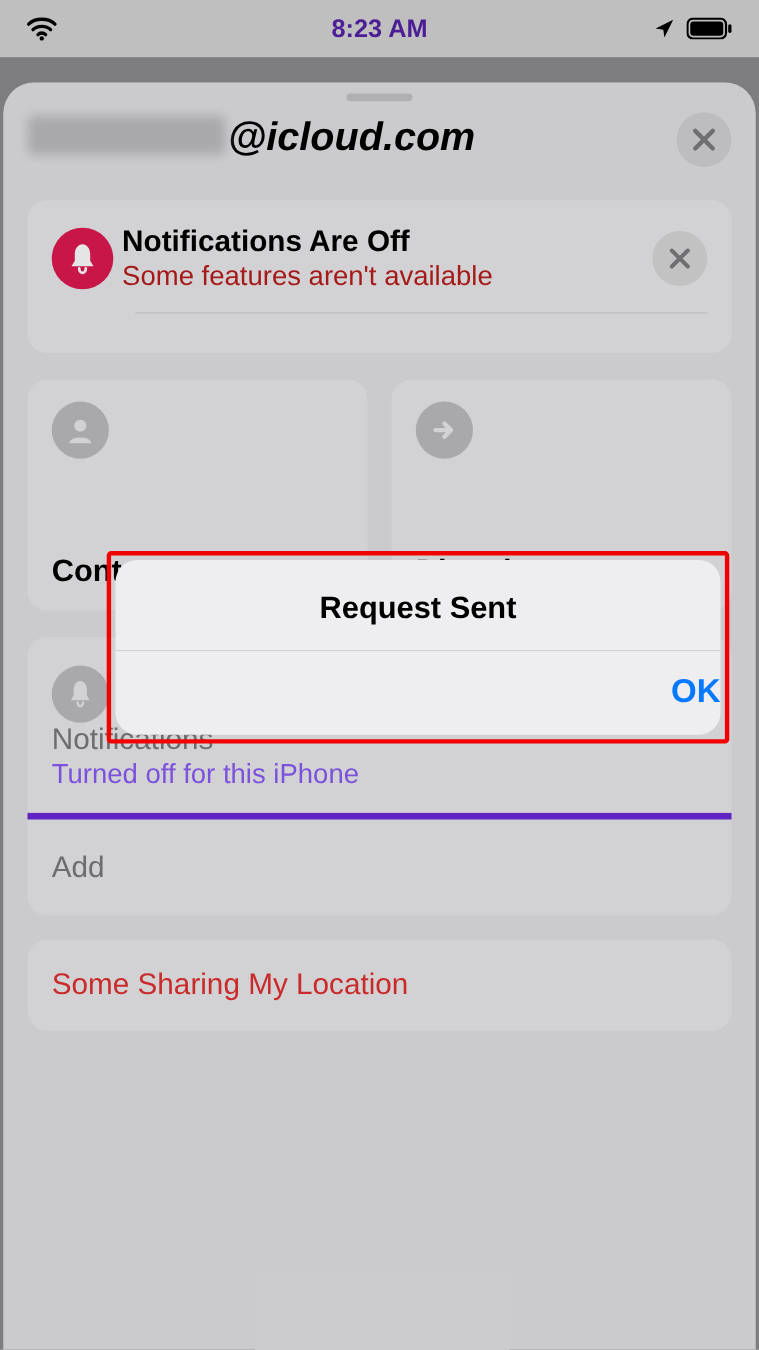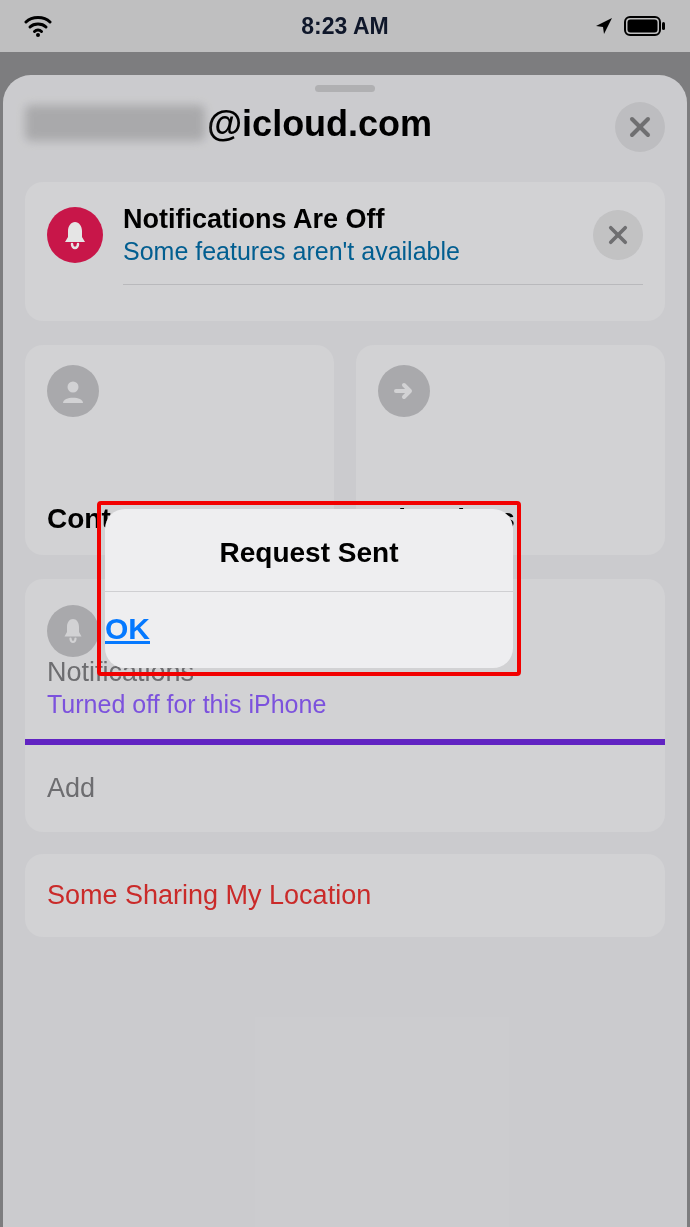--- a/index.html
+++ b/index.html
@@ -11,21 +11,21 @@
     position: relative;
   }
 
   
   .statusbar {
     height: 52px;
     display: flex;
     align-items: center;
     justify-content: space-between;
     padding: 0 24px;
-    color: #0f172a;
+    color: #4c1d95;
     background: #bfbfc0;
   }
   .status-left, .status-right { display:flex; align-items:center; gap:10px; width:150px;}
   .status-left { justify-content:flex-start;}
   .status-right { justify-content:flex-end;}
   .status-center { font-size: 23px; font-weight:600; }
   .wifi-icon svg, .loc-icon svg, .bat-icon svg { display:block; }
 
   
   .sheet {
@@ -39,20 +39,21 @@
   .grabber {
     width: 60px; height: 7px;
     background: #c4c4c7;
     border-radius: 4px;
     margin: 10px auto 8px;
   }
 
   .header-row {
     display:flex; align-items:flex-start; justify-content: space-between;
     margin-top: 4px;
+    font-style: italic;
   }
   .title-block { flex: 1; }
   .title-line {
     font-size: 36px; font-weight: 700; color:#000;
     display:flex; align-items: baseline;
   }
   .blurred-name {
     display:inline-block;
     width: 180px; height: 36px;
     background: #bdbdbf;
@@ -76,31 +77,31 @@
   .card {
     background: #eaeaec;
     border-radius: 18px;
   }
 
   .notif-card {
     margin-top: 30px;
     padding: 22px 22px 22px 22px;
   }
   .notif-top {
-    display:flex; align-items:center; gap: 20px; justify-content: flex-end;
+    display:flex; align-items:center; gap: 8px; justify-content: flex-end;
   }
   .bell-circle {
     width: 56px; height:56px; border-radius: 28px;
     background:#df1952;
     display:flex; align-items:center; justify-content:center;
     flex-shrink:0;
   }
   .notif-text { flex:1; }
   .notif-title { font-size: 27px; font-weight:600; color:#000;}
-  .notif-sub { font-size: 25px; color:#0369a1; margin-top:2px;}
+  .notif-sub { font-size: 25px; color:#b91c1c; margin-top:2px;}
   .notif-close {
     width: 50px; height:50px; border-radius:25px;
     background:#d8d8da;
     display:flex; align-items:center; justify-content:center;
     flex-shrink:0;
   }
   .notif-divider {
     height:1px; background:#cfcfd2; margin: 18px 0 14px 76px;
   }
   .settings-link {
@@ -155,44 +156,43 @@
     position:absolute; inset:0;
     background: rgba(0,0,0,0.10);
     border-top-left-radius: 28px;
     border-top-right-radius: 28px;
   }
 
   
   .alert {
     position:absolute;
     left: 97px; top: 501px;
-    width: 424px;
+    width: 566px;
     border: 4px solid #f20000;
     border-radius: 4px;
     background: transparent;
   }
   .alert-inner {
     background: #eeeef0;
     border-radius: 20px;
     overflow:hidden;
     margin: 4px;
   }
   .alert-body {
     padding: 28px 24px 22px 24px;
     text-align:center;
   }
   .alert-title { font-size:28px; font-weight:700; color:#000;}
   .alert-msg { font-size:23px; color:#000; margin-top:8px; line-height:1.35;}
   .alert-sep { height:1px; background:#cfcfd2;}
   .alert-btn {
-    text-align:left;
+    text-align:right;
     font-size:30px; font-weight:600;
     color:#0579ff;
     padding: 20px 0 22px;
-    text-decoration: underline;
   }
 </style>
 </head>
 <body>
 
 <div class="statusbar">
   <div class="status-left">
     <span class="wifi-icon">
       <svg width="28" height="22" viewBox="0 0 28 22">
           <path d="M2 7 C8 1 20 1 26 7" fill="none" stroke="#000" stroke-width="3" stroke-linecap="round"></path>

